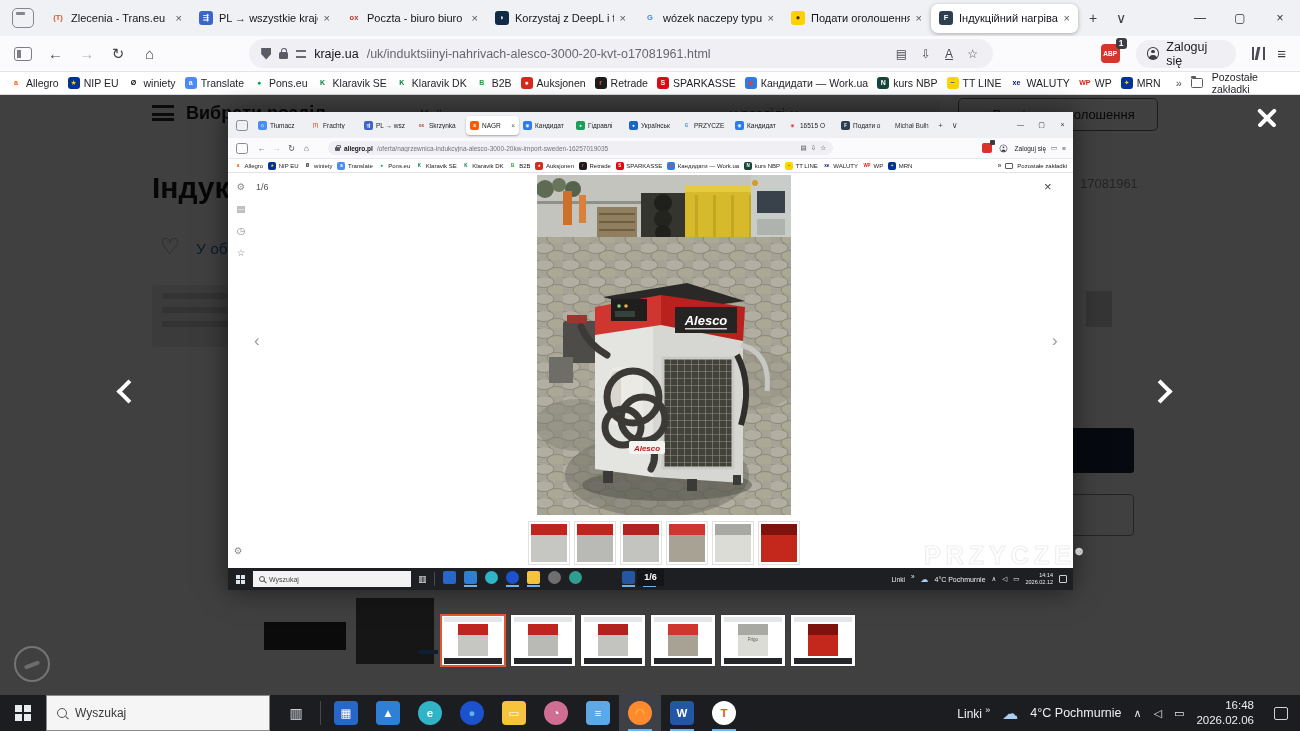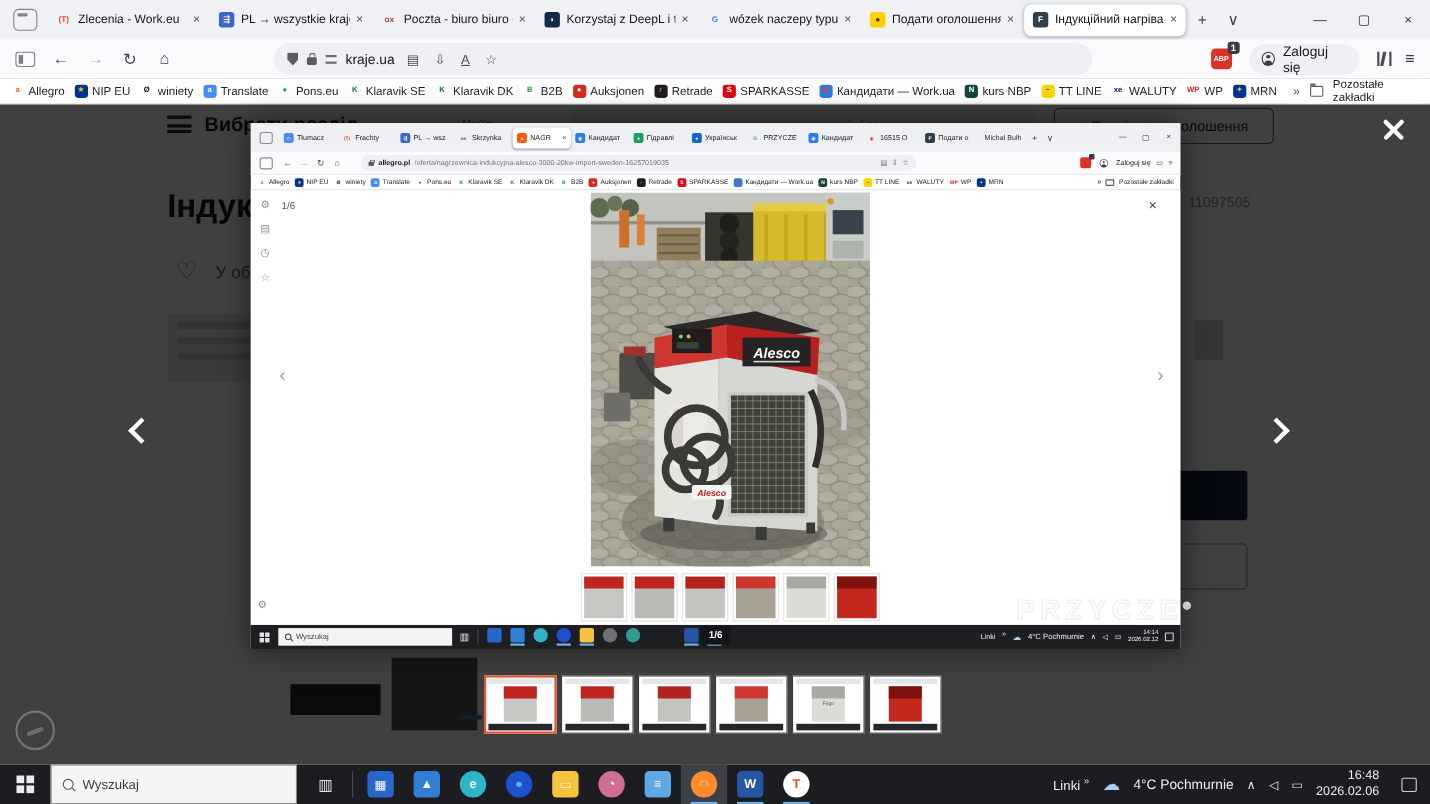--- a/index.html
+++ b/index.html
@@ -192,21 +192,21 @@
 <body>
 
 <div id="screen">
 
   <div id="tabbar">
     <div class="tg-btn"></div>
     <div id="tabs">
 
     <div class="tab">
           <span class="ico" style="background: transparent; color: rgb(232, 84, 31);">(T)</span>
-          <span class="lab">Zlecenia - Work.eu</span>
+          <span class="lab">Zlecenia - Trans.eu</span>
           <span class="x">×</span>
         </div>
         <div class="tab">
           <span class="ico" style="background: rgb(58, 102, 201); color: rgb(255, 255, 255);">⇶</span>
           <span class="lab">PL → wszystkie kraje</span>
           <span class="x">×</span>
         </div>
         <div class="tab">
           <span class="ico" style="background: transparent; color: rgb(181, 57, 47);">ox</span>
           <span class="lab">Poczta - biuro biuro -</span>
@@ -246,20 +246,21 @@
     <div class="sidebtn"></div>
     <div class="nv">←</div>
     <div class="nv" style="color:#b3b3ba">→</div>
     <div class="nv">↻</div>
     <div class="nv">⌂</div>
     <div id="urlbar">
       <span class="shield"></span>
       <span class="lock"></span>
       <span class="perm"></span>
       <span class="host">kraje.ua</span>
+        <span class="path">/uk/induktsiinyi-nahrivach-alesco-3000-20-kvt-o17081961.html</span>
       <span class="ubi">▤</span>
       <span class="ubi">⇩</span>
       <span class="ubi" style="text-decoration:underline">A</span>
       <span class="ubi">☆</span>
     </div>
     <div id="abp"><span>ABP</span><span class="badge">1</span></div>
     <div id="login">
       <span class="person"></span>
       <span>Zaloguj się</span>
     </div>
@@ -349,21 +350,21 @@
   <div id="page">
     <div class="pg-menu"></div>
     <div class="abs" id="pg-title-sm">Вибрати розділ</div>
     <div class="abs" id="pg-city">Київ</div>
     <div class="abs" id="pg-search"></div>
     <div class="abs" id="pg-scope"><span>у розділі</span> <span>∨</span></div>
     <div class="abs" id="pg-post">+ Розмістити оголошення</div>
     <div class="abs" id="pg-h1">Індукц</div>
     <div class="abs" id="pg-heart">♡</div>
     <div class="abs" id="pg-fav">У обра</div>
-    <div class="abs" id="pg-id">11097505</div>
+    <div class="abs" id="pg-id">17081961</div>
     <div class="abs" id="pg-card">
         <i></i>
         <i></i>
         <i></i>
       </div>
     <div class="abs" id="pg-gray"></div>
     <div class="abs" id="pg-navy"></div>
     <div class="abs" id="pg-out"></div>
     <div class="abs" id="pg-th"></div>
     <div class="abs" id="pg-bar"></div>

